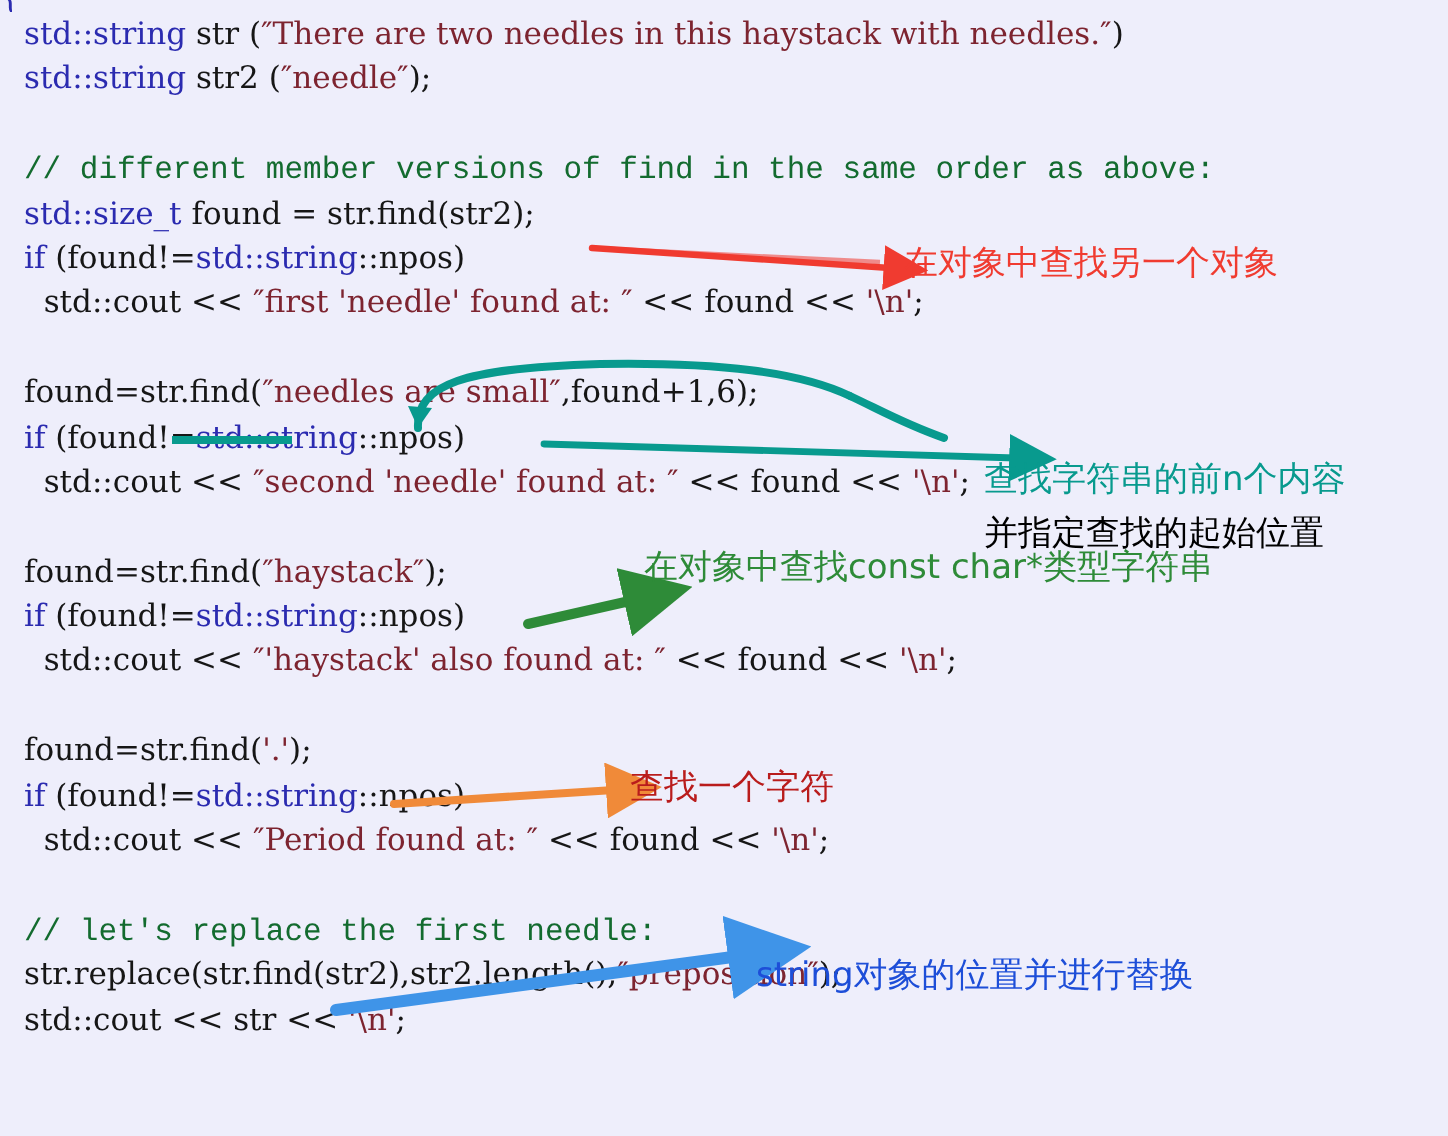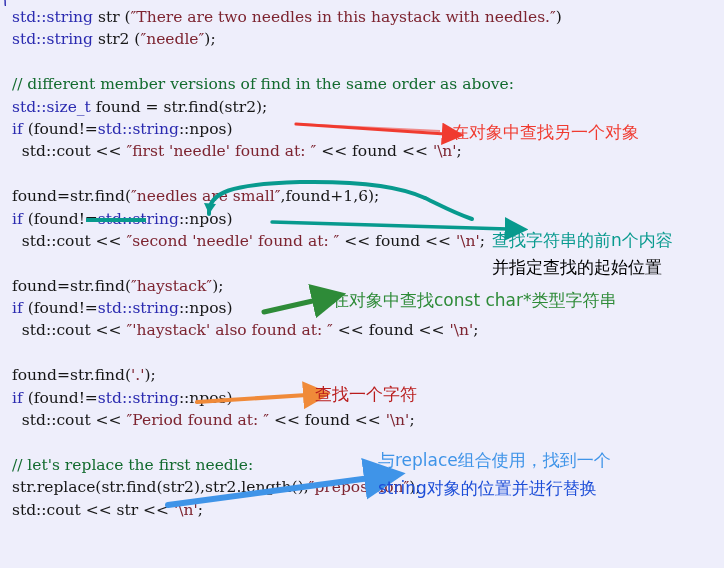--- a/index.html
+++ b/index.html
@@ -35,21 +35,21 @@
   .ln {
     display: block;
     height: 22.4px;
     padding-left: 12px;
     white-space: pre;
   }
 
   
   .kw    { color: #2b2bb0; }
   .str   { color: #7d2430; }      
-  .cmt   { color: #136b2f; }      
+  .cmt   { color: #136b2f; font-family: Liberation Mono, monospace; }      
   .pl    { color: #161616; }
 
   
   #brace-sliver {
     position: absolute;
     left: 0px;
     top: -8px;
     width: 6px;
     height: 14px;
     color: #2b2bb0;
@@ -145,21 +145,20 @@
     </g>
   </svg>
 
   <div id="annots">
 
     <div class="anno anno-red" style="left: 452px; top: 120px; color: rgb(240, 59, 48);">在对象中查找另一个对象</div>
 
     <div class="anno anno-teal" style="left: 492px; top: 192px; color: rgb(8, 154, 142);">查找字符串的前n个内容</div>
     <div class="anno anno-teal" style="left: 492px; top: 219px; color: #000000;">并指定查找的起始位置</div>
 
-    <div class="anno anno-green" style="left: 322px; top: 288px; color: rgb(46, 139, 56); margin-left: 10px;">在对象中查找const char*类型字符串</div>
+    <div class="anno anno-green" style="left: 322px; top: 272px; color: rgb(46, 139, 56);">在对象中查找const char*类型字符串</div>
 
     <div class="anno anno-orange" style="left: 315px; top: 382px; color: #b91c1c;">查找一个字符</div>
 
-    <div class="anno anno-blue" style="left: 378px; top: 448px; color: rgb(63, 148, 232);">与replace组合使用，找到一个</div>
     <div class="anno anno-blue" style="left: 378px; top: 476px; color: #1d4ed8;">string对象的位置并进行替换</div>
 
   </div>
 </div>
 
 </body></html>

